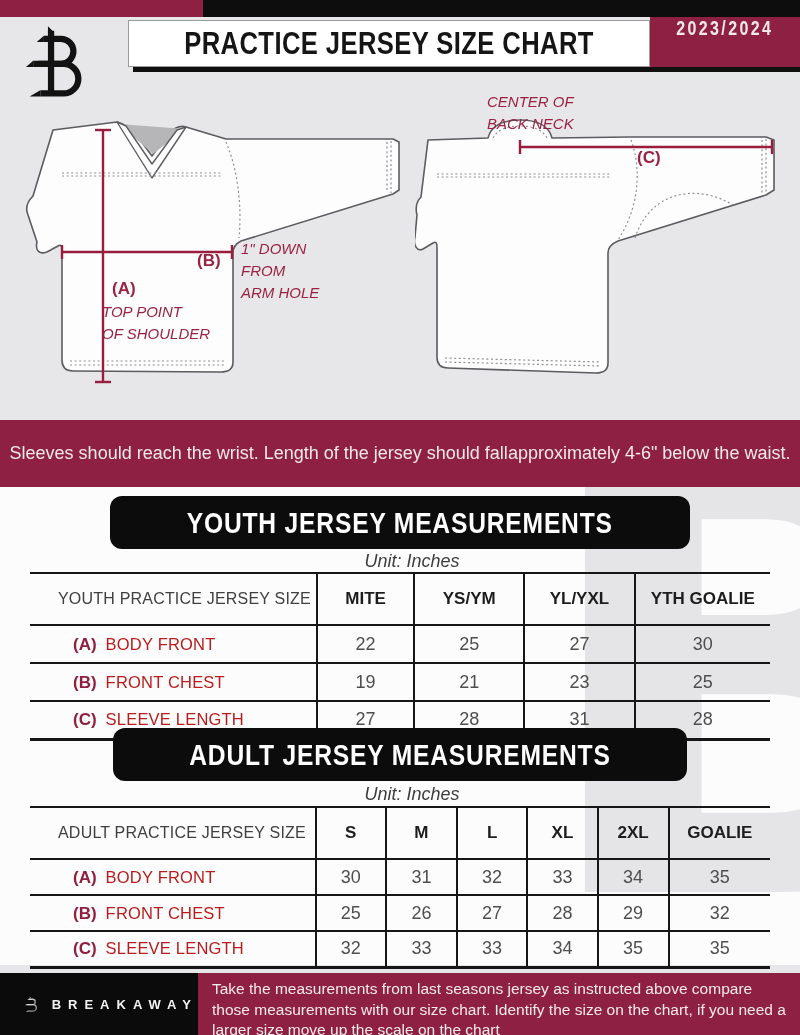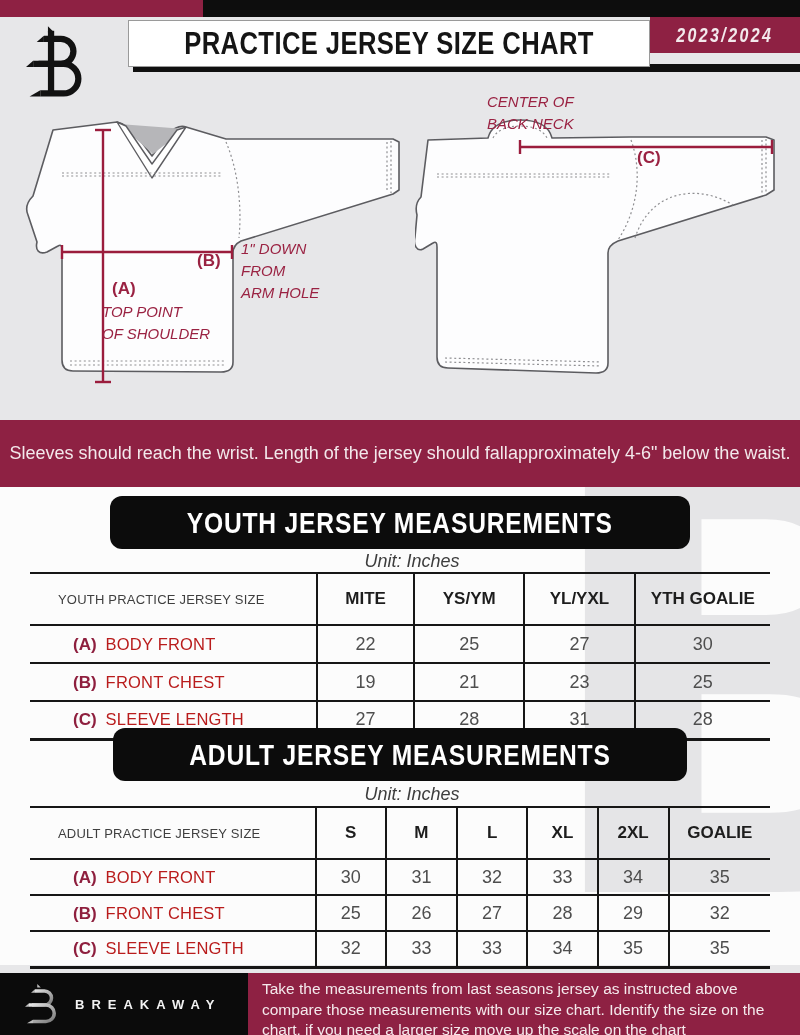--- a/index.html
+++ b/index.html
@@ -14,21 +14,21 @@
   body{font-family:"Liberation Sans",sans-serif;}
   .page{position:relative;width:800px;height:1035px;background:var(--pagebg);overflow:hidden;margin:0 auto;}
 
   
   .top-strip{position:absolute;left:0;top:0;width:800px;height:17px;}
   .strip-maroon{position:absolute;left:0;top:0;width:203px;height:17px;background:var(--maroon);}
   .strip-black{position:absolute;left:203px;top:0;width:597px;height:17px;background:#0d0d0d;}
   .header-shadow{position:absolute;left:133px;top:64px;width:667px;height:8px;background:#101010;}
   .title-bar{position:absolute;left:128px;top:20px;width:522px;height:47px;background:#ffffff;border:1px solid #9a9a9a;display:flex;align-items:center;justify-content:center;z-index:3;}
   .title-bar .t{font-weight:bold;font-size:32px;color:#151515;letter-spacing:.5px;}
-  .year-box{position:absolute;left:650px;top:17px;width:150px;height:36px;background:var(--maroon);display:flex;align-items:center;justify-content:center;z-index:3;font-style:italic;}
+  .year-box{position:absolute;left:650px;top:17px;width:150px;height:50px;background:var(--maroon);display:flex;justify-content:center;z-index:3;}
   .year-box .t{font-weight:bold;font-size:20px;color:#f3e9ec;letter-spacing:3px;}
   .condense{display:inline-block;transform:scaleX(.8);transform-origin:center;white-space:nowrap;}
   .logo-mark{position:absolute;left:26px;top:24px;z-index:4;}
 
   
   .jersey-svg{position:absolute;z-index:1;}
   .diag-label{position:absolute;color:#9a2242;z-index:2;}
   .diag-key{font-weight:bold;font-size:17px;}
   .diag-note{font-style:italic;font-size:15px;line-height:1.45;font-weight:500;}
 
@@ -41,32 +41,32 @@
   .watermark{position:absolute;left:528px;top:368px;font-size:620px;line-height:1;font-weight:bold;color:#e5e5e7;z-index:0;font-family:"DejaVu Sans",sans-serif;}
 
   .pill-wrap{position:absolute;left:0;width:800px;text-align:center;z-index:2;}
   .pill{display:inline-block;background:#0c0c0c;color:#fff;border-radius:12px;height:53px;line-height:53px;padding:0 30px;font-weight:bold;font-size:30px;letter-spacing:1px;}
   .unit-line{position:absolute;left:12px;width:800px;text-align:center;font-style:italic;font-size:18px;color:#3d3d3d;z-index:2;}
 
   .tablewrap{position:absolute;left:30px;width:740px;z-index:2;}
   table.size-table{width:740px;border-collapse:collapse;table-layout:fixed;background:transparent;}
   .size-table th,.size-table td{border-bottom:2px solid #161616;text-align:center;}
   .size-table thead th{border-top:2px solid #161616;height:52px;font-size:17px;color:#1d1d1d;font-weight:bold;}
-  .size-table thead th:first-child{text-align:left;padding-left:28px;font-weight:normal;color:#3f3f3f;font-size:13px;letter-spacing:.2px;}
+  .size-table thead th:first-child{text-align:left;padding-left:28px;font-weight:normal;color:#3f3f3f;font-size:16px;letter-spacing:.2px;}
   .size-table th:not(:first-child),.size-table td:not(:first-child){border-left:2px solid #161616;}
   .size-table tbody td{height:38px;font-size:18px;color:#4e4e4e;}
   .size-table tbody tr:last-child td{border-bottom:3px solid #161616;}
   .size-table td.lbl{text-align:left;padding-left:43px;}
   .size-table td.lbl .key{color:#8e1f3e;font-weight:bold;font-size:17px;margin-right:9px;}
   .size-table td.lbl .mlabel{color:#b91c1c;font-size:16.5px;letter-spacing:.2px;}
   .adult-table tbody td{height:36px;}
 
   
   .footer{position:absolute;left:0;top:973px;width:800px;height:62px;display:flex;z-index:3;}
-  .footer-black{width:248px;height:62px;background:#0b0b0b;display:flex;align-items:center;padding-left:25px;}
+  .footer-black{width:198px;height:62px;background:#0b0b0b;display:flex;align-items:center;padding-left:25px;}
   .footer-brand{color:#f2f2f2;font-weight:bold;font-size:13px;letter-spacing:7px;margin-left:12px;}
   .footer-maroon{flex:1;height:62px;background:var(--maroon);display:flex;align-items:center;}
   .footer-text{color:#f4e9ec;font-size:15.5px;line-height:1.32;padding:12px 10px 0 14px;}
 </style>
 </head>
 <body>
 
 <div class="page">
 
   <div class="top-strip">

